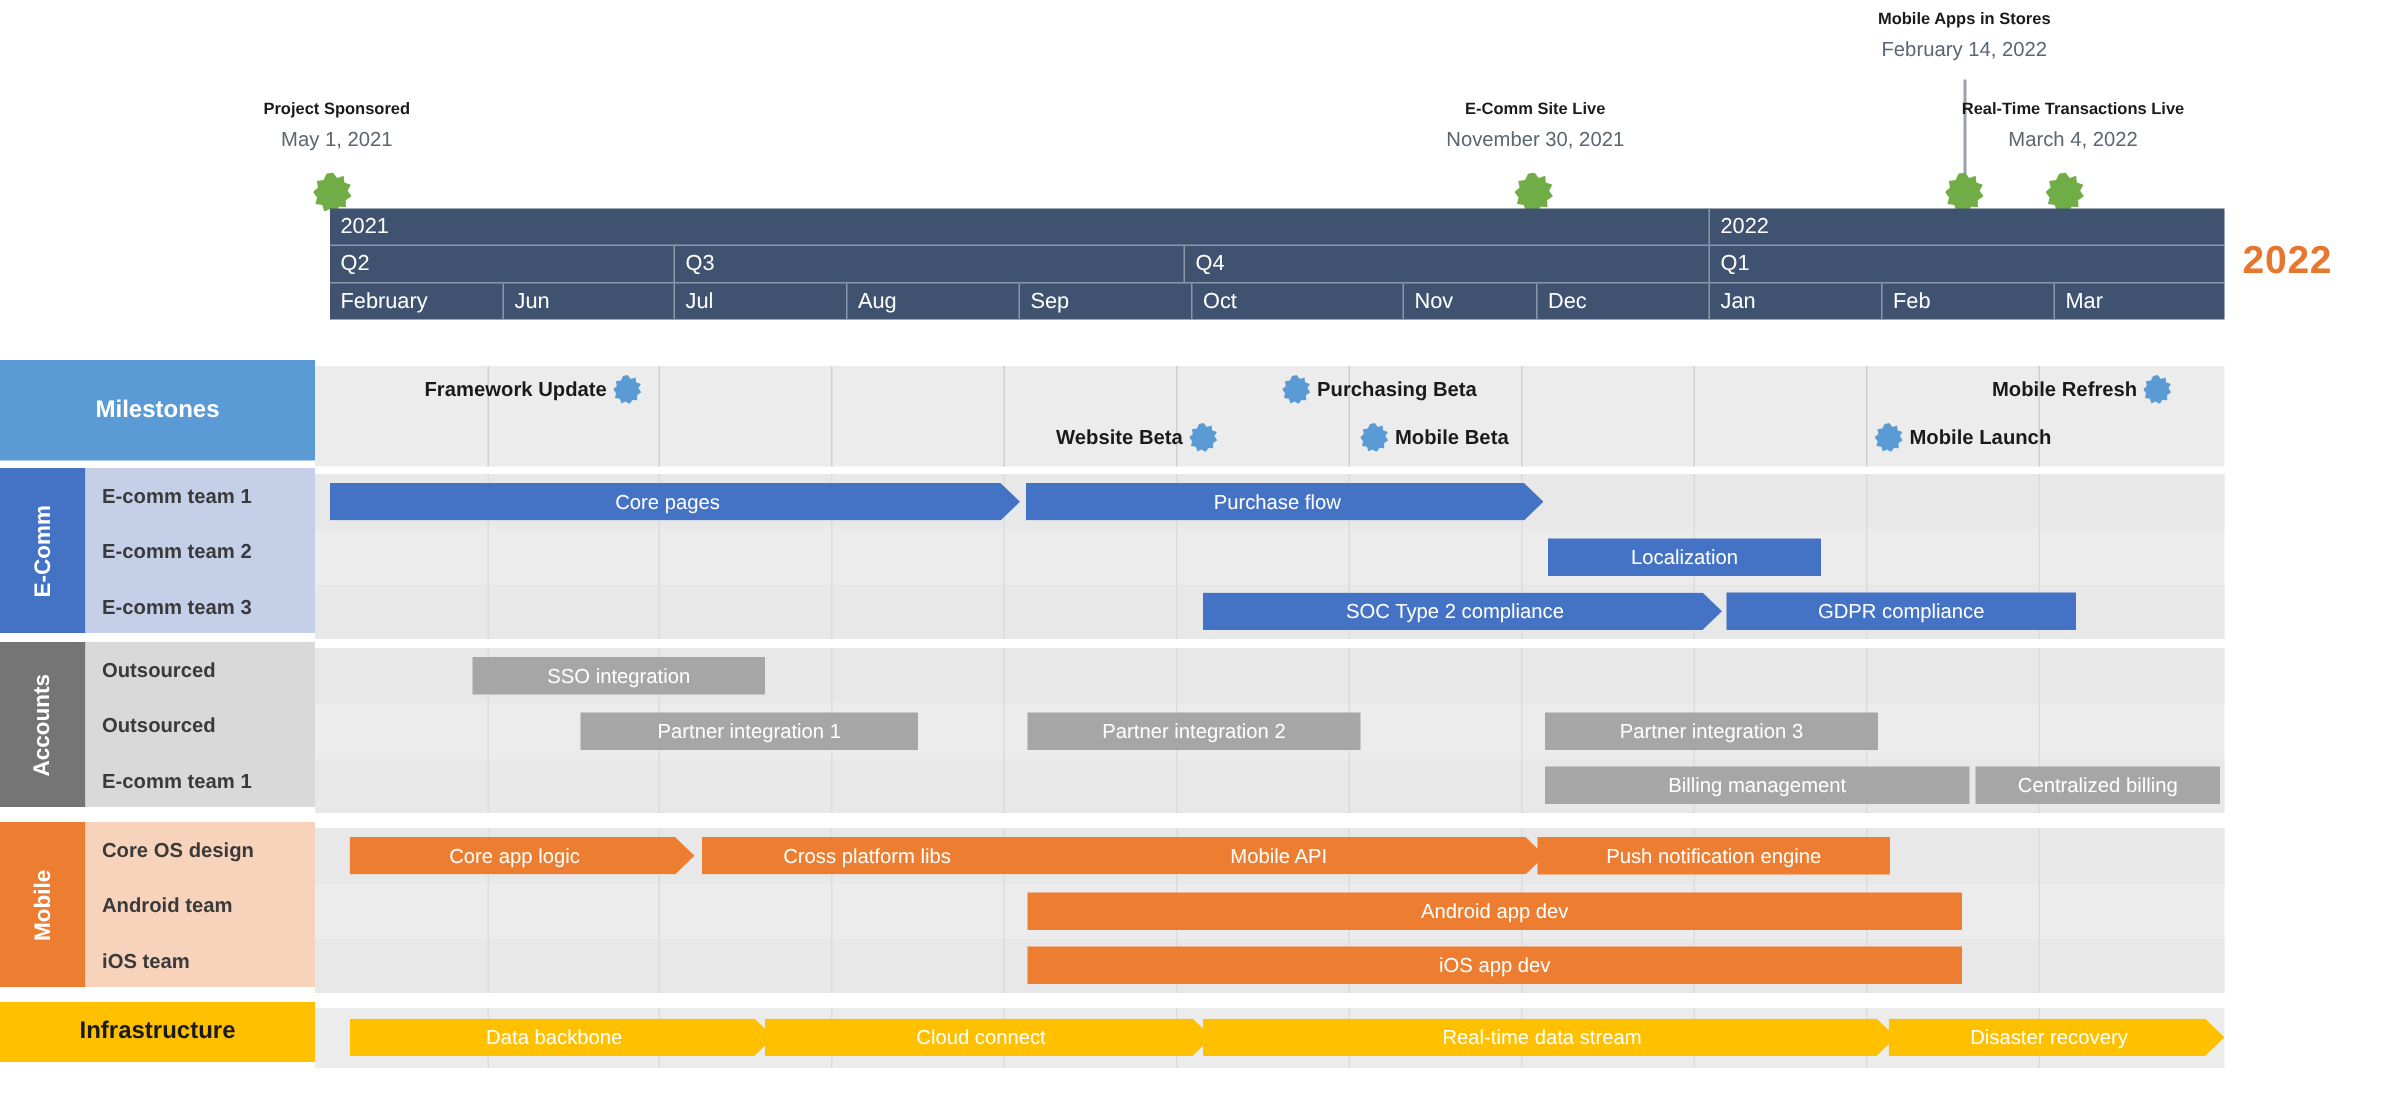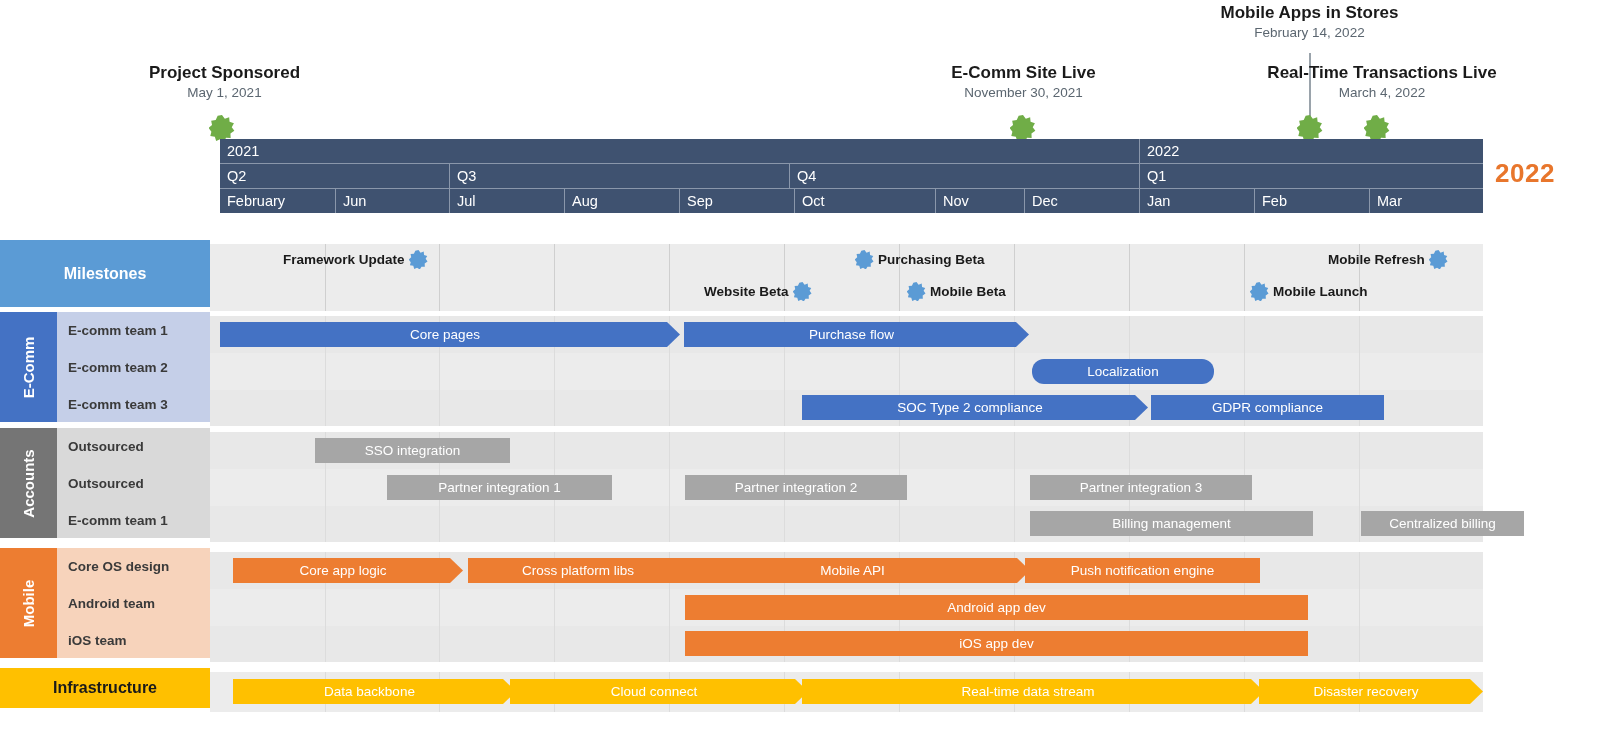--- a/index.html
+++ b/index.html
@@ -8,21 +8,21 @@
     background:#ffffff;
     font-family:"Liberation Sans", sans-serif;
     overflow:hidden;
     position:relative;
   }
   .stage{position:absolute;left:0;top:0;width:1600px;height:742px;}
 
   
   .callout{position:absolute;text-align:center;white-space:nowrap;}
   .callout .c-title{
-    font-size:17px;font-weight:bold;color:#1a1a1a;line-height:18px;
+    font-size:11px;font-weight:bold;color:#1a1a1a;line-height:18px;
   }
   .callout .c-date{
     font-size:13.5px;color:#5b6670;line-height:18px;margin-top:2px;
   }
   .leader{position:absolute;width:2px;background:#9aa3ab;}
 
   .gstar{position:absolute;width:26px;height:26px;}
 
   
   .tl{position:absolute;left:220px;top:139px;width:1263px;height:74px;background:#3f5270;}
@@ -266,21 +266,21 @@
       <div class="gridline" style="left:1034px;"></div>
       <div class="gridline" style="left:1149px;"></div>
 
       <div class="bar arrow blue" style="left:474px;top:6px;width:345px;">
         <span class="lbl">Purchase flow</span>
       </div>
       <div class="bar arrow blue" style="left:10px;top:6px;width:460px;">
         <span class="lbl">Core pages</span>
       </div>
 
-      <div class="bar plain blue" style="left:822px;top:43px;width:182px;border-radius:12px;">
+      <div class="bar plain blue" style="left:822px;top:43px;width:182px;">
         <span class="lbl">Localization</span>
       </div>
 
       <div class="bar arrow blue" style="left:592px;top:79px;width:346px;">
         <span class="lbl">SOC Type 2 compliance</span>
       </div>
       <div class="bar plain blue" style="left:941px;top:79px;width:233px;">
         <span class="lbl">GDPR compliance</span>
       </div>
     </div>
@@ -319,21 +319,21 @@
       <div class="bar plain grey" style="left:475px;top:43px;width:222px;">
         <span class="lbl">Partner integration 2</span>
       </div>
       <div class="bar plain grey" style="left:820px;top:43px;width:222px;">
         <span class="lbl">Partner integration 3</span>
       </div>
 
       <div class="bar plain grey" style="left:820px;top:79px;width:283px;">
         <span class="lbl">Billing management</span>
       </div>
-      <div class="bar plain grey" style="left:1107px;top:79px;width:163px;margin-left:44px;">
+      <div class="bar plain grey" style="left:1107px;top:79px;width:163px;">
         <span class="lbl">Centralized billing</span>
       </div>
     </div>
   </div>
 
   <div class="band" style="top:548px;height:110px;width:1483px;">
     <div class="band-label" style="background:#ed7d31;">
       <span>Mobile</span>
     </div>
     <div class="task-names" style="background:#f7d3bb;">

